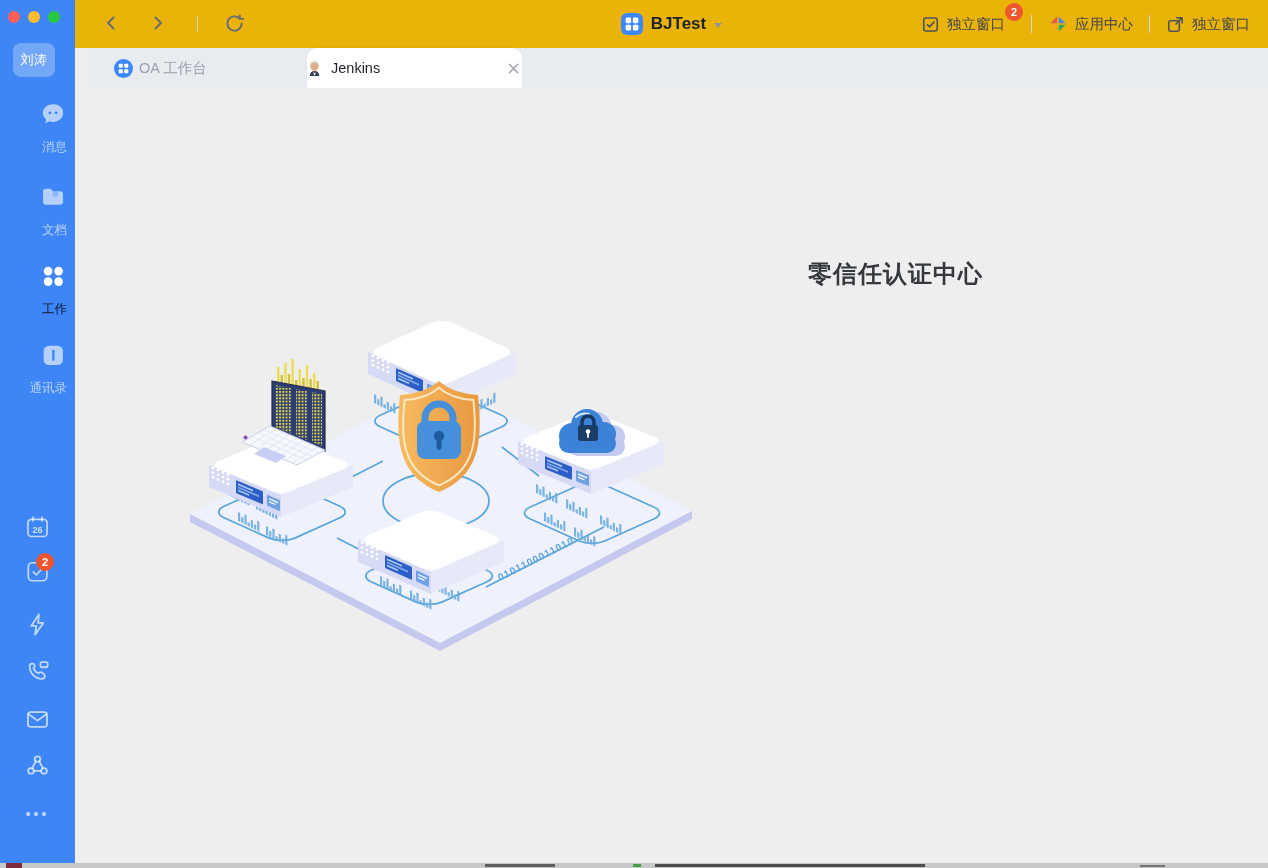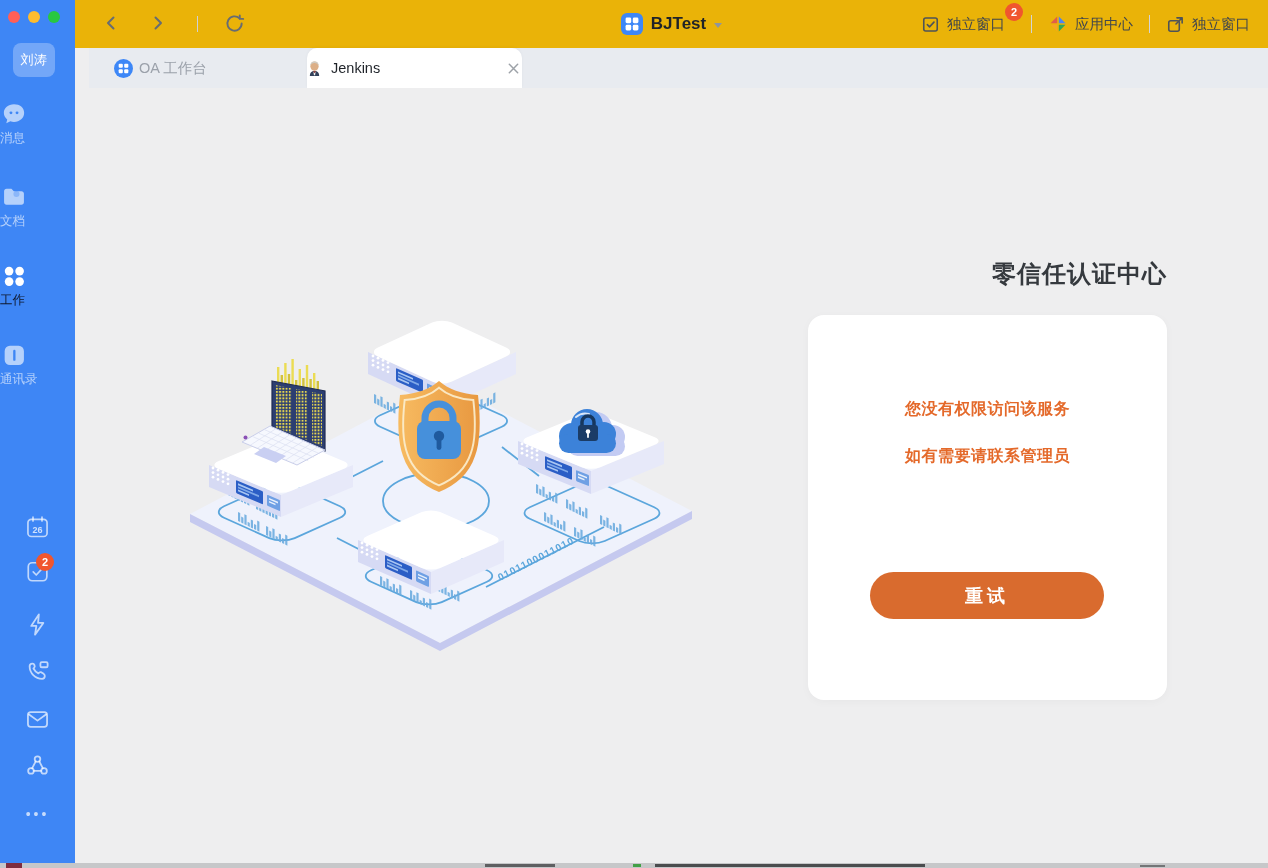--- a/index.html
+++ b/index.html
@@ -7,21 +7,21 @@
   body { font-family:"Liberation Sans","DejaVu Sans",sans-serif; background:#EEEEEF; position:relative; }
 
   
   .sidebar { position:absolute; left:0; top:0; width:75px; height:863px; background:#3E86F5; z-index:5; }
   .traffic { position:absolute; top:11px; left:8px; display:flex; gap:8px; }
   .traffic span { width:12px; height:12px; border-radius:50%; display:block; }
   .tl-red{background:#FF5F57;} .tl-yellow{background:#FEBC2E;} .tl-green{background:#28C840;}
   .avatar { position:absolute; left:13px; top:43px; width:42px; height:34px; border-radius:8px;
             background:rgba(255,255,255,.28); color:#ffffff; font-size:13px; display:flex;
             align-items:center; justify-content:center; letter-spacing:.5px; }
-  .navitem { position:absolute; left:0; width:67px; display:flex; flex-direction:column; align-items:flex-start; gap:2px;
+  .navitem { position:absolute; left:0; width:67px; display:flex; flex-direction:column; align-items:flex-end; gap:11px;
              color:rgba(255,255,255,.62); font-size:12.5px; cursor:default; }
   .navitem.active { color:#0f172a; }
   .navitem svg { display:block; }
   .tool { position:absolute; left:24px; width:27px; height:27px; }
   .badge { background:#F0562E; color:#fff; border-radius:9px; font-size:11px; font-weight:bold;
            min-width:18px; height:18px; display:flex; align-items:center; justify-content:center; padding:0 4px; }
   .sb-badge { position:absolute; left:36px; top:553px; }
   .dots { position:absolute; left:0; top:806px; width:75px; text-align:center; color:rgba(255,255,255,.7);
           font-size:14px; letter-spacing:3px; }
 
@@ -42,21 +42,21 @@
   .tab-oa { position:absolute; left:25px; top:0; height:40px; display:flex; align-items:center; gap:6px;
             font-size:14.5px; color:#9BA1AA; }
   .tab-jenkins { position:absolute; left:218px; top:0; width:215px; height:40px; background:#fff;
                  border-radius:10px 10px 0 0; display:flex; align-items:center; padding:0 0;
                  box-shadow:0 -1px 3px rgba(31,35,41,.04); }
   .tab-jenkins .lbl { font-size:14.5px; color:#1F2329; margin-left:9px; }
   .tab-close { margin-left:auto; width:18px; height:18px; display:flex; align-items:center; justify-content:center; }
 
   .content { position:relative; height:775px; background:#EEEEEF; overflow:hidden; }
   .illus { position:absolute; left:105px; top:207px; }
-  .zt-title { position:absolute; left:733px; top:170px; width:359px; text-align:right;
+  .zt-title { position:absolute; left:733px; top:170px; width:359px; text-align:left;
               font-size:24px; font-weight:600; color:#35393E; letter-spacing:1px; }
   .card { position:absolute; left:733px; top:227px; width:359px; height:385px; background:#fff; border-radius:16px;
           box-shadow:0 2px 10px rgba(31,35,41,.03); }
   .card .msg { text-align:center; font-size:16px; font-weight:bold; color:#E4692A; letter-spacing:.5px; }
   .msg1 { margin-top:84px; }
   .msg2 { margin-top:26px; }
   .retry { position:absolute; left:62px; top:257px; width:234px; height:47px; border:none; border-radius:24px;
            background:#D96B2E; color:#fff; font-size:18px; font-weight:bold; letter-spacing:4px;
            font-family:inherit; cursor:pointer; }
 
@@ -433,25 +433,20 @@
           <path d="M245,127 v-4 a14,14 0 0 1 28,0 v4" stroke="#4690DB" stroke-width="7" fill="none"></path>
           <rect x="237" y="126" width="44" height="38" rx="8" fill="#4690DB"></rect>
           <circle cx="259" cy="141" r="5.2" fill="#1F5A9E"></circle>
           <rect x="256.6" y="144" width="4.8" height="11" rx="2.4" fill="#1F5A9E"></rect>
         </g>
       </g>
     </svg>
 
     <div class="zt-title">零信任认证中心</div>
 
-    <div class="card">
-      <div class="msg msg1">您没有权限访问该服务</div>
-      <div class="msg msg2">如有需要请联系管理员</div>
-      <button class="retry">重试</button>
-    </div>
   </div>
 </div>
 
 <div class="bottom-strip">
   <div style="left:6px;top:0;width:16px;height:5px;background:#7E2D3F;"></div>
   <div style="left:485px;top:1px;width:70px;height:3px;background:#5E5F61;"></div>
   <div style="left:633px;top:1px;width:8px;height:3px;background:#43A047;"></div>
   <div style="left:655px;top:1px;width:270px;height:3px;background:#4A4C4E;"></div>
   <div style="left:1140px;top:2px;width:25px;height:2px;background:#737577;"></div>
 </div>

